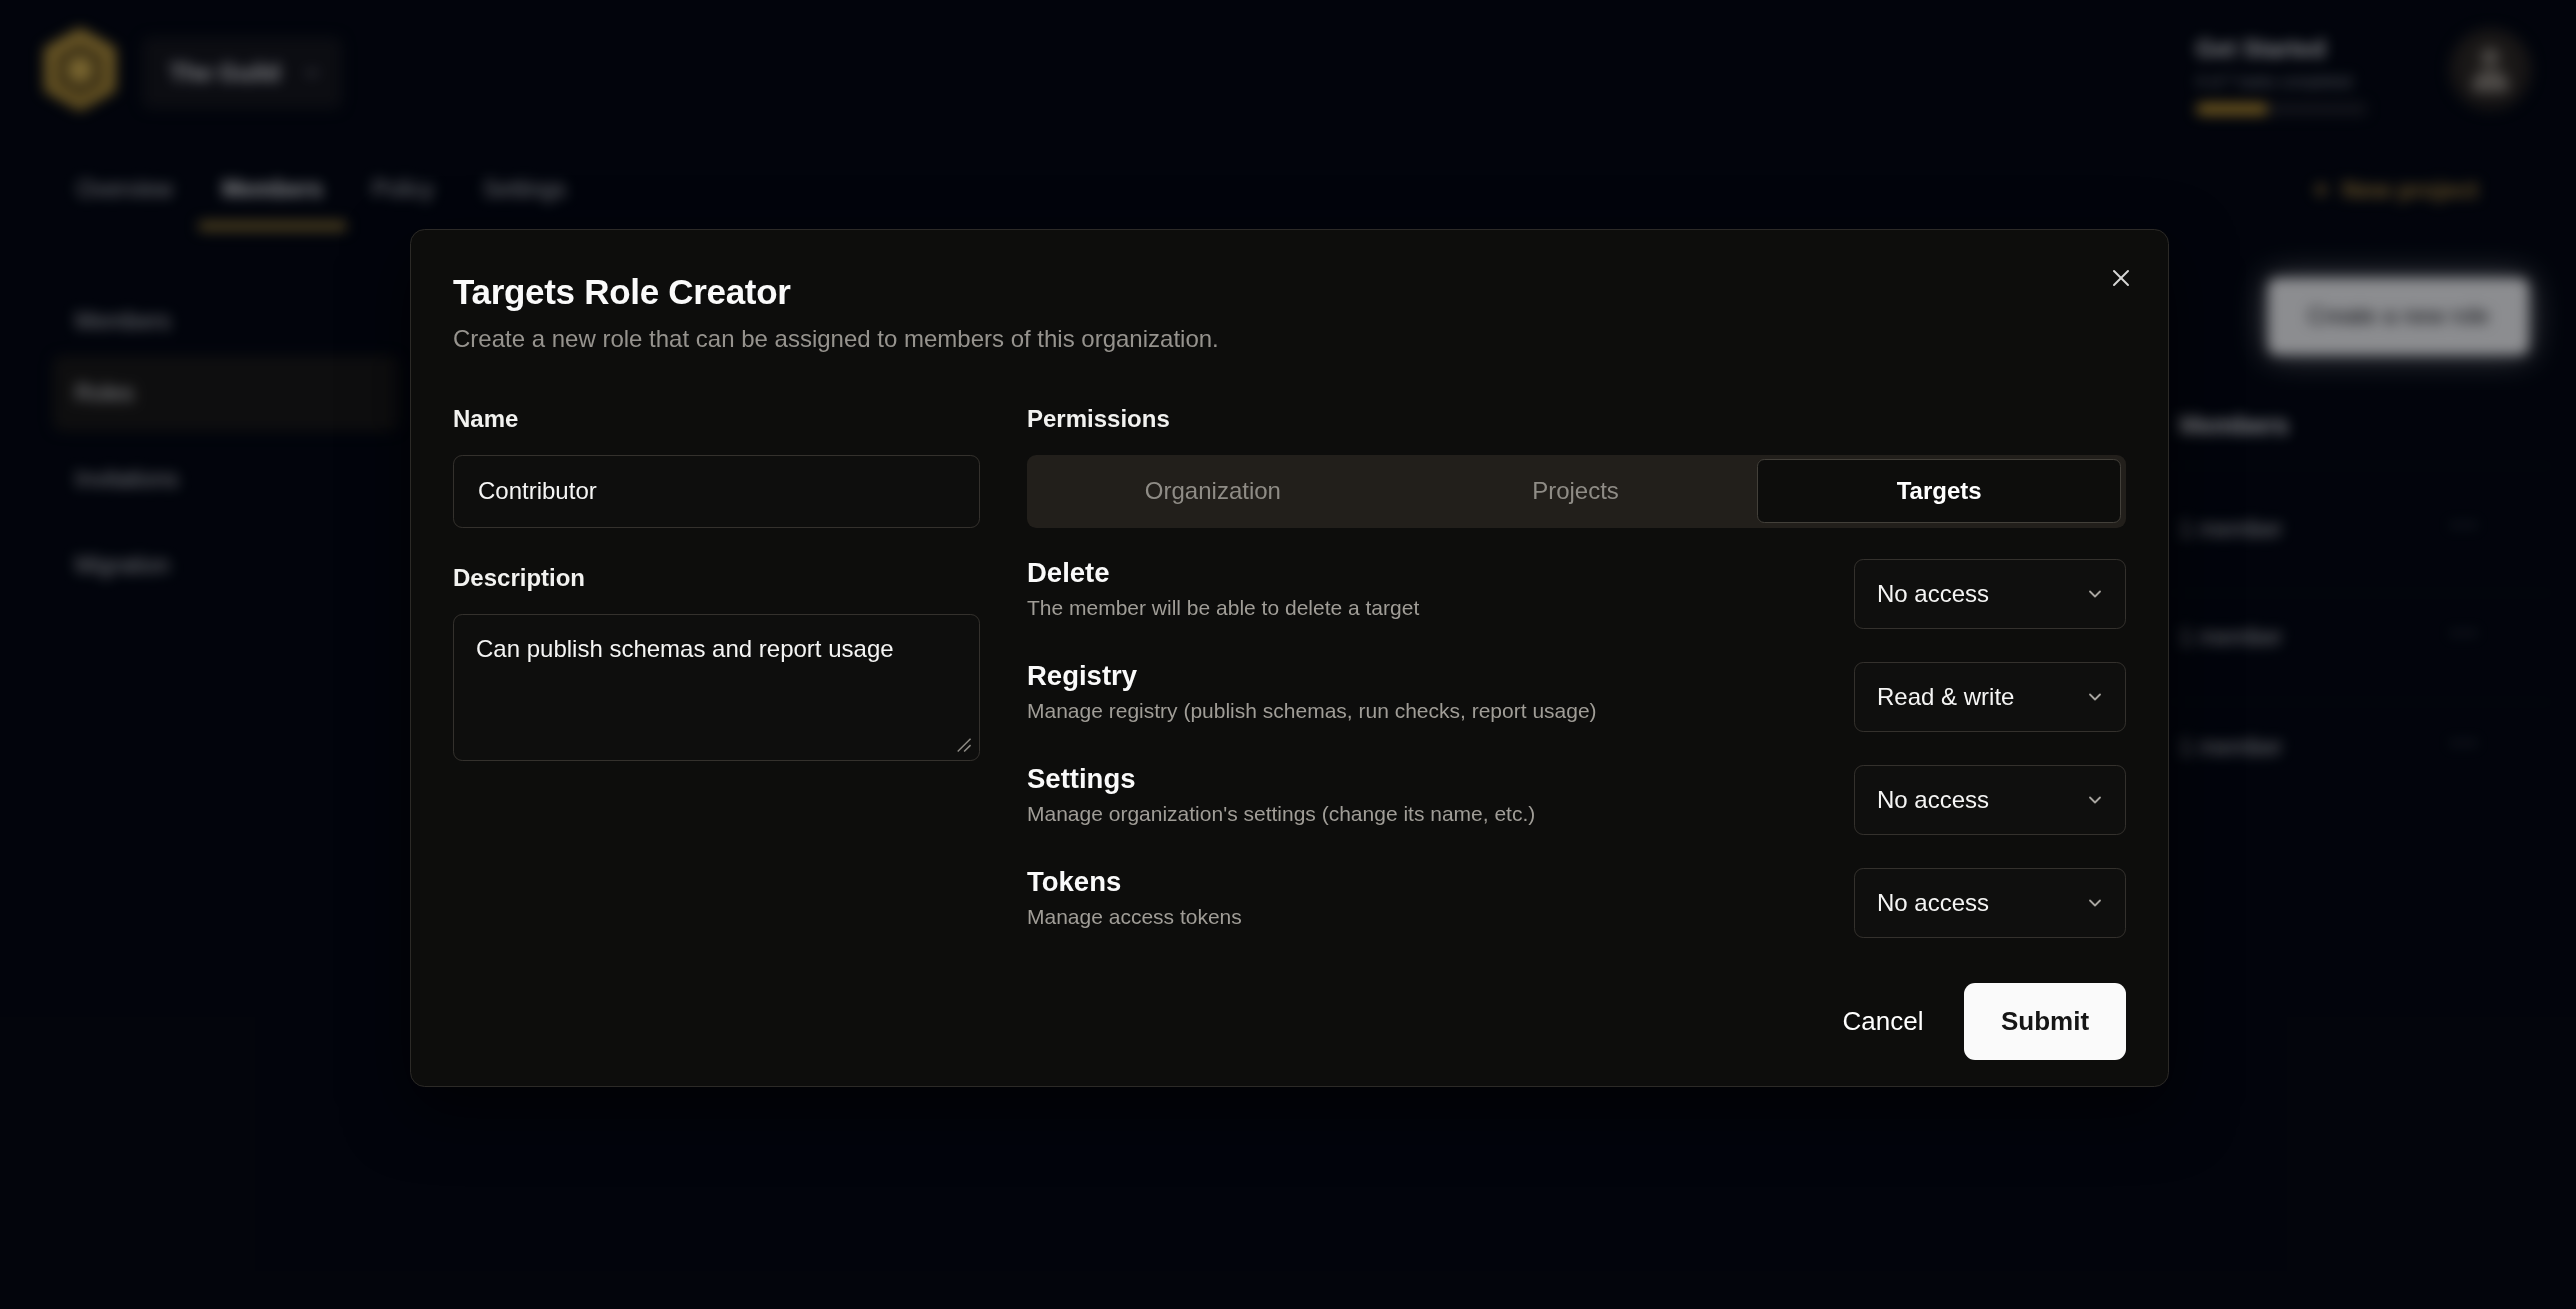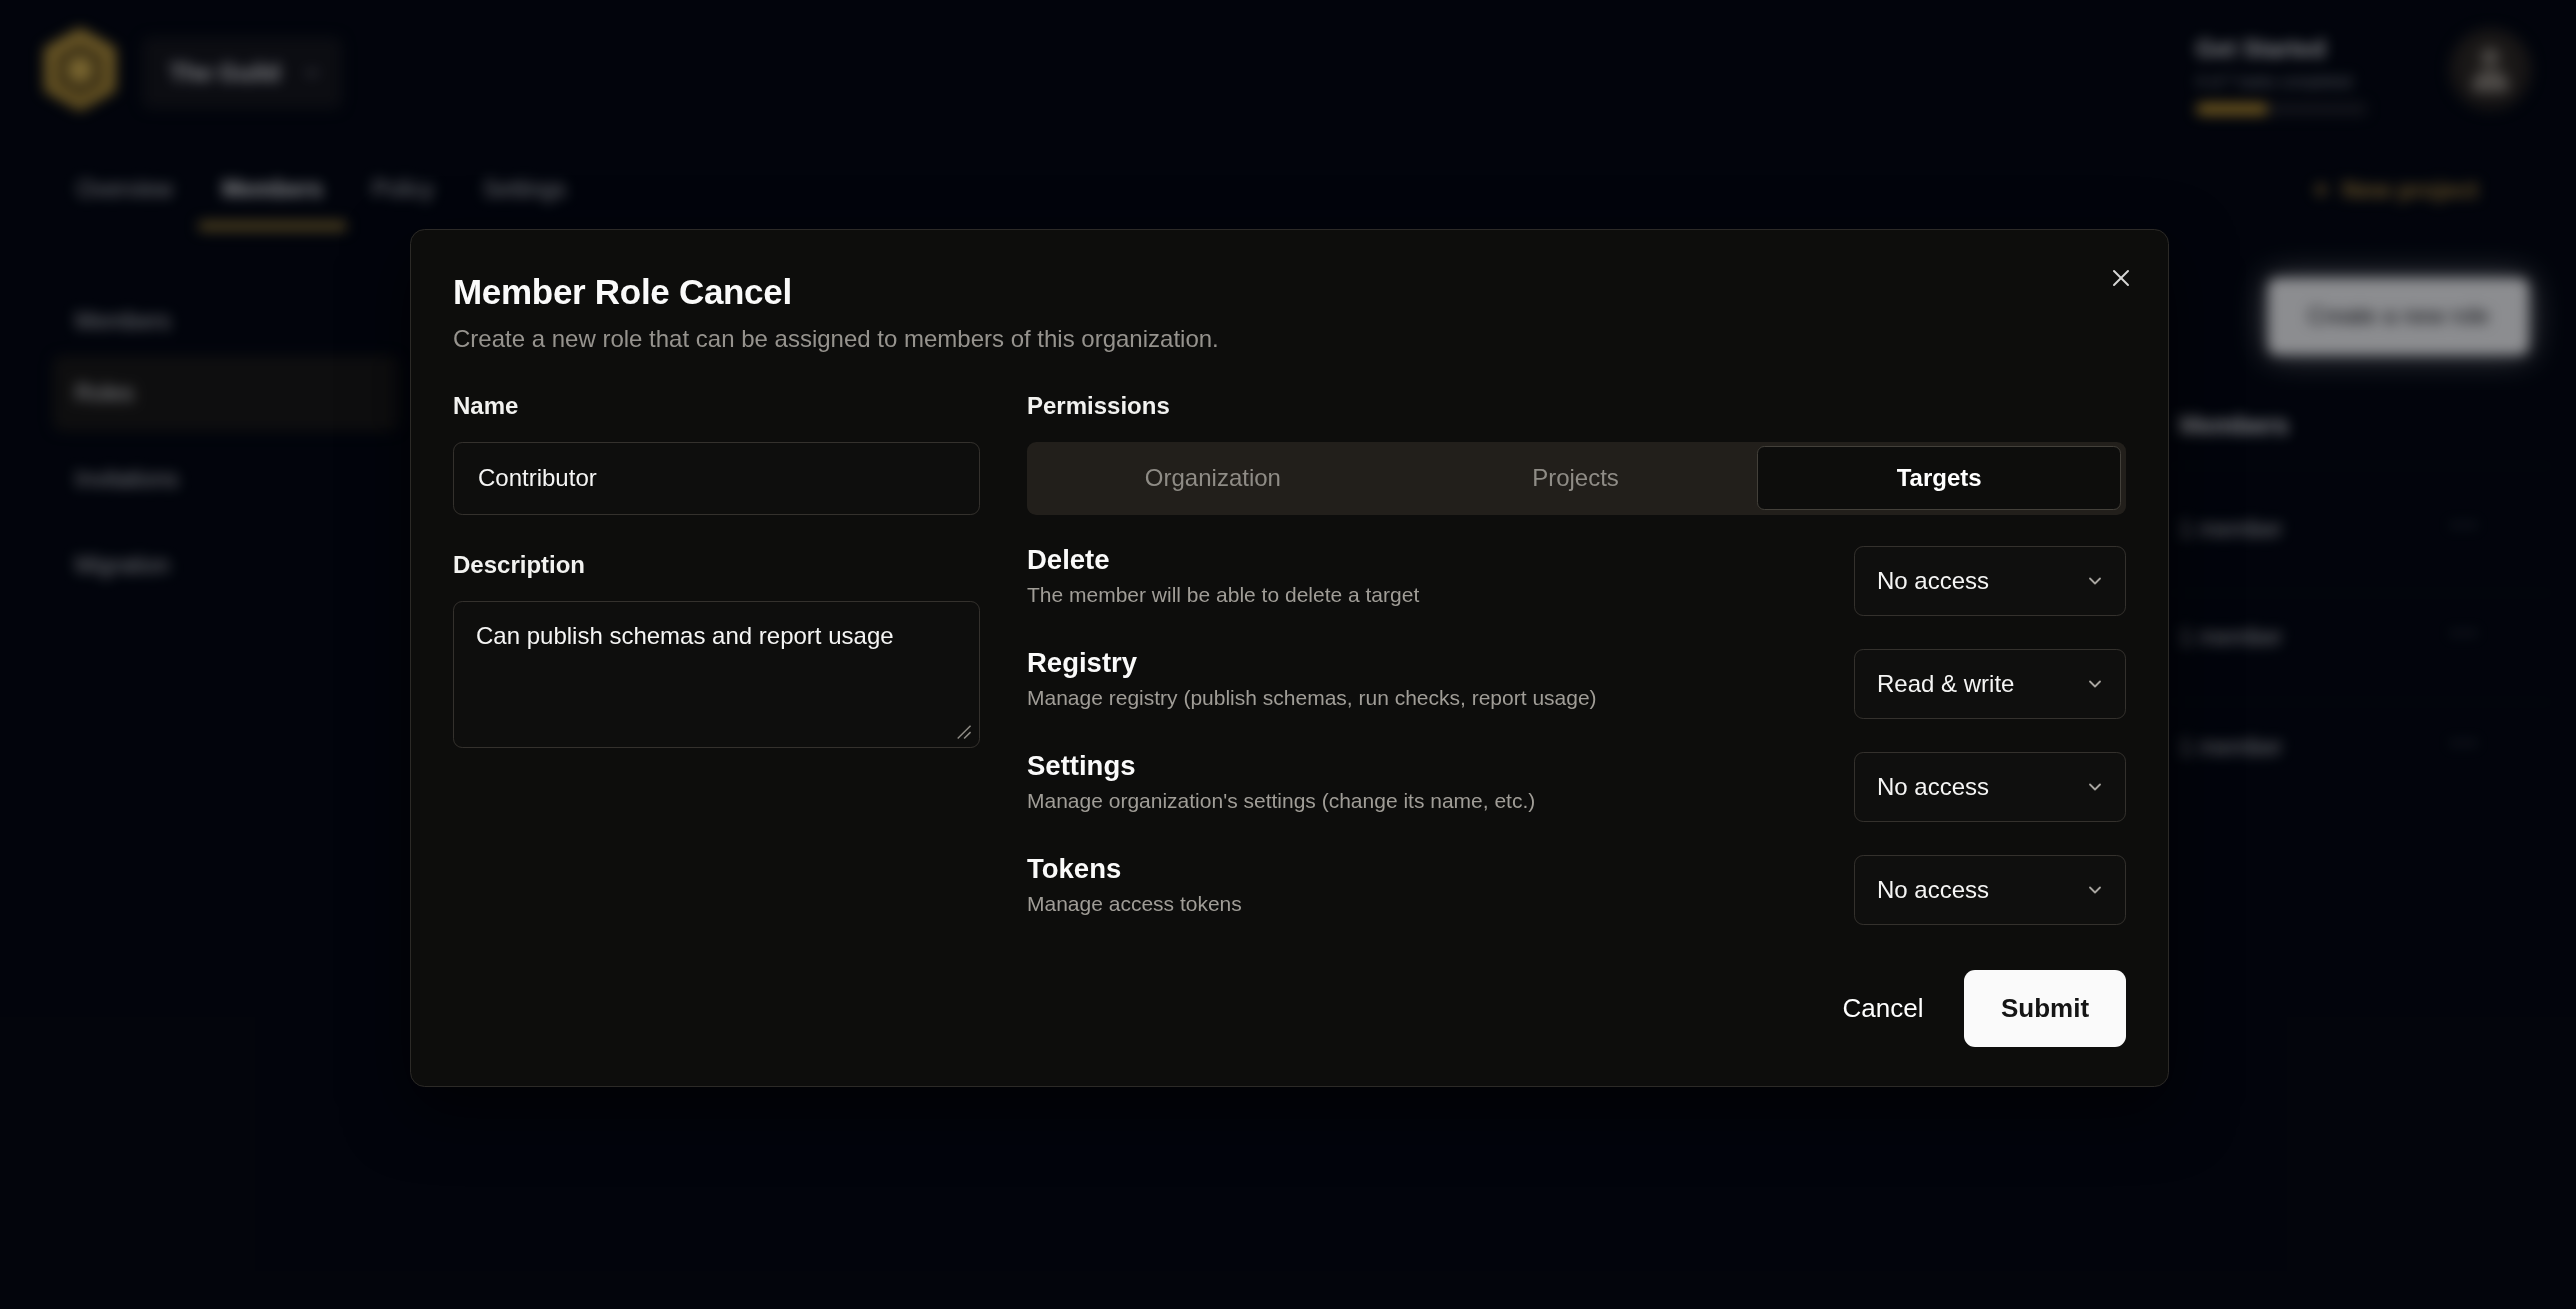--- a/index.html
+++ b/index.html
@@ -53,21 +53,21 @@
   
   .overlay{ position:absolute; inset:0; background:rgba(1,3,9,.45); }
   .modal{ position:absolute; left:410px; top:229px; width:1759px; height:858px;
     background:#0d0d0c; border:0.9px solid #2c2a27; border-radius:14.7px;
     box-shadow:0 23px 64px rgba(0,0,0,.65); padding:42px; }
   .close-btn{ position:absolute; top:27.5px; right:27.5px; width:40px; height:40px; background:none; border:none;
     display:flex; align-items:center; justify-content:center; cursor:pointer; }
   .close-btn svg{ width:24px; height:24px; stroke:#d6d6d6; }
   .modal-title{ font-size:35px; font-weight:700; letter-spacing:-0.3px; color:#fafafa; }
   .modal-sub{ margin-top:13px; font-size:24px; color:#96938e; }
-  .columns{ display:flex; gap:47px; margin-top:39px; }
+  .columns{ display:flex; gap:47px; margin-top:52px; }
   .col-left{ width:527px; }
   .col-right{ flex:1; }
   .field-label{ font-size:24px; font-weight:600; color:#f2f2f0; margin-bottom:22px; height:27.5px; display:flex; align-items:center; }
   .text-input{ width:100%; height:73px; background:#0e0e0d; border:0.9px solid #34312d; border-radius:9.2px;
     color:#f5f5f4; font-size:24px; padding:0 24px; font-family:"Liberation Sans", sans-serif; }
   .desc-label{ margin-top:37px; }
   .textarea-wrap{ position:relative; }
   .text-area{ width:100%; height:147px; background:#0e0e0d; border:0.9px solid #34312d; border-radius:9.2px;
     color:#f5f5f4; font-size:24px; line-height:1.35; padding:18.4px 22px; resize:none;
     font-family:"Liberation Sans", sans-serif; }
@@ -157,21 +157,21 @@
   <div class="overlay"></div>
 
   <div class="modal">
     <button class="close-btn">
       <svg viewBox="0 0 24 24" fill="none" stroke-width="2" stroke-linecap="round">
           <line x1="5" y1="5" x2="19" y2="19"></line>
           <line x1="19" y1="5" x2="5" y2="19"></line>
         </svg>
     </button>
 
-    <h1 class="modal-title">Member Role Cancel</h1>
+    <h1 class="modal-title">Targets Role Creator</h1>
     <p class="modal-sub">Create a new role that can be assigned to members of this organization.</p>
 
     <div class="columns">
       <div class="col-left">
         <div class="field-label">Name</div>
         <input class="text-input" type="text" value="Contributor" style="">
 
         <div class="field-label desc-label">Description</div>
         <div class="textarea-wrap">
           <textarea class="text-area" style="">Can publish schemas and report usage</textarea>

